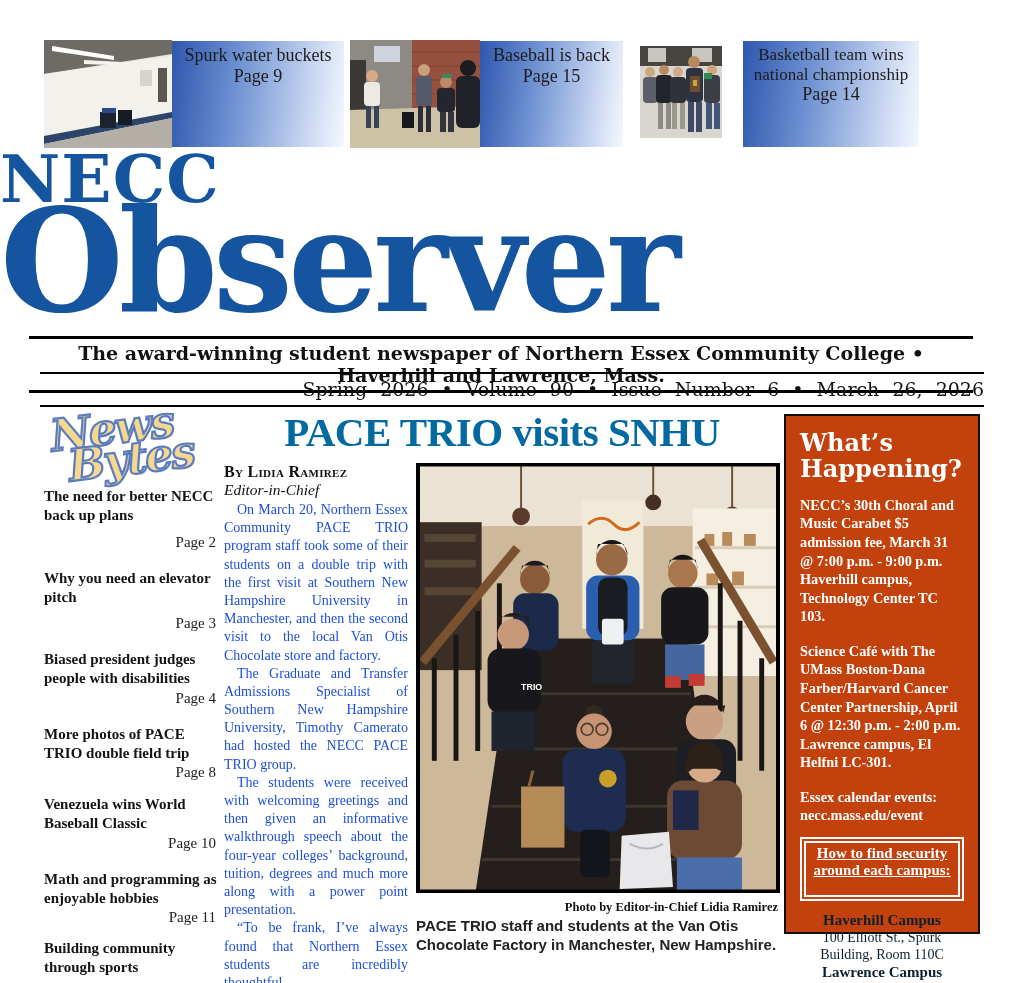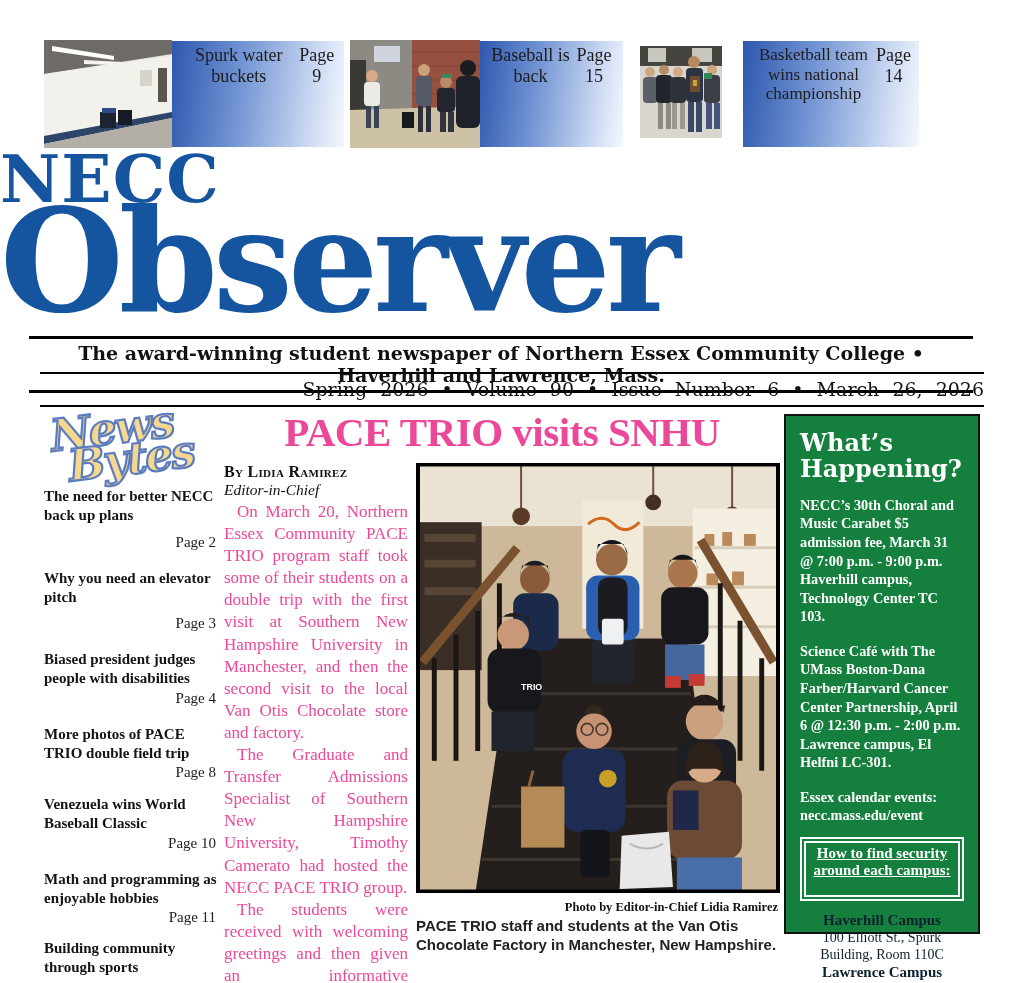--- a/index.html
+++ b/index.html
@@ -5,21 +5,21 @@
   * { margin:0; padding:0; box-sizing:border-box; }
   html,body { width:1024px; height:983px; background:#fff; overflow:hidden;
               font-family:"Liberation Serif", serif; color:#111; }
 
   
   .teasers { position:absolute; left:44px; top:40px; width:936px; height:110px;
              display:flex; align-items:flex-start; }
   .tz-photo { height:108px; border:0; display:block; }
   .tz-box { height:106px; margin-top:1px;
             background:linear-gradient(97deg,#2e57ae 0%,#6f92d2 38%,#dde6f8 88%,#f4f7fd 100%);
-            display:flex; flex-direction:row; justify-content:flex-start;
+            display:flex; flex-direction:column; justify-content:flex-start;
             text-align:center; padding:4px 8px; }
   .tz-cap { font-size:18px; color:#1c1c1c; line-height:1.15; }
   .tz-page { font-size:18px; color:#1c1c1c; }
 
   
   .masthead { position:absolute; left:0; top:150px; width:1024px; text-align:left;
               color:#15549e; font-family:"DejaVu Serif", serif; font-weight:bold; }
   .m-top { font-size:66px; line-height:0.9; letter-spacing:1px; }
   .m-name { font-size:142px; line-height:0.80; letter-spacing:-5px; margin-top:-4px; }
   .tagline { position:absolute; left:29px; top:336px; width:944px; text-align:center;
@@ -42,35 +42,35 @@
              font-family:"DejaVu Serif", serif; font-style:italic; font-weight:bold;
              font-size:44px; line-height:0.72; color:#f5d78e;
              -webkit-text-stroke:2.2px #5b7cbe; letter-spacing:-2px; }
   .nb-logo .l2 { margin-left:14px; display:block; }
   .nb-item { margin-bottom:13px; }
   .nb-title { font-weight:bold; font-size:15px; line-height:1.25; color:#141414; }
   .nb-page { text-align:right; font-size:15px; margin:9px 4px 18px 0; color:#222; }
 
   
   .headline { text-align:center; font-weight:bold; font-size:41px; letter-spacing:-0.5px;
-              color:#ec4899; line-height:1; margin:4px 0 10px; }
+              color:#0369a1; line-height:1; margin:4px 0 10px; }
   .article-row { display:flex; }
   .text-col { width:184px; flex:none; }
   .photo-col { flex:1; margin-left:8px; }
   .byline { font-weight:bold; font-size:16px; font-variant:small-caps; letter-spacing:0.3px; }
   .byrole { font-style:italic; font-size:15.5px; margin-bottom:2px; }
-  .text-col p.body { font-size:17px; line-height:1.3; text-align:justify;
-                     text-indent:13px; color:#ec4899; }
+  .text-col p.body { font-size:14px; line-height:1.3; text-align:justify;
+                     text-indent:13px; color:#1d4ed8; }
   .photo-frame { border:2px solid #000; width:364px; height:430px; }
   .photo-credit { text-align:right; font-weight:bold; font-size:12.5px; margin:3px 2px 2px 0; }
   .photo-caption { font-family:"Liberation Sans", sans-serif; font-weight:bold;
                    font-size:15px; line-height:1.25; color:#222; }
 
   
-  .wh-box { background:#15803d; border:2px solid #101010; width:196px; height:520px;
+  .wh-box { background:#c2410c; border:2px solid #101010; width:196px; height:520px;
             padding:14px 14px 10px; color:#fff; }
   .wh-title { font-family:"DejaVu Serif", serif; font-weight:bold; font-size:24px;
               line-height:1.08; margin-bottom:14px; }
   .wh-event { font-weight:bold; font-size:14.3px; line-height:1.3; margin-bottom:16px; }
   .sec-outer { border:2px solid #fff; padding:2px; margin:4px 0 10px; }
   .sec-inner { border:2px solid #fff; padding:2px 4px 15px; text-align:center; }
   .sec-title { font-weight:bold; font-size:15px; line-height:1.15;
                text-decoration:underline; }
   .campus { color:#0c2030; text-align:center; font-size:14px; line-height:1.22;
             margin-top:8px; }

